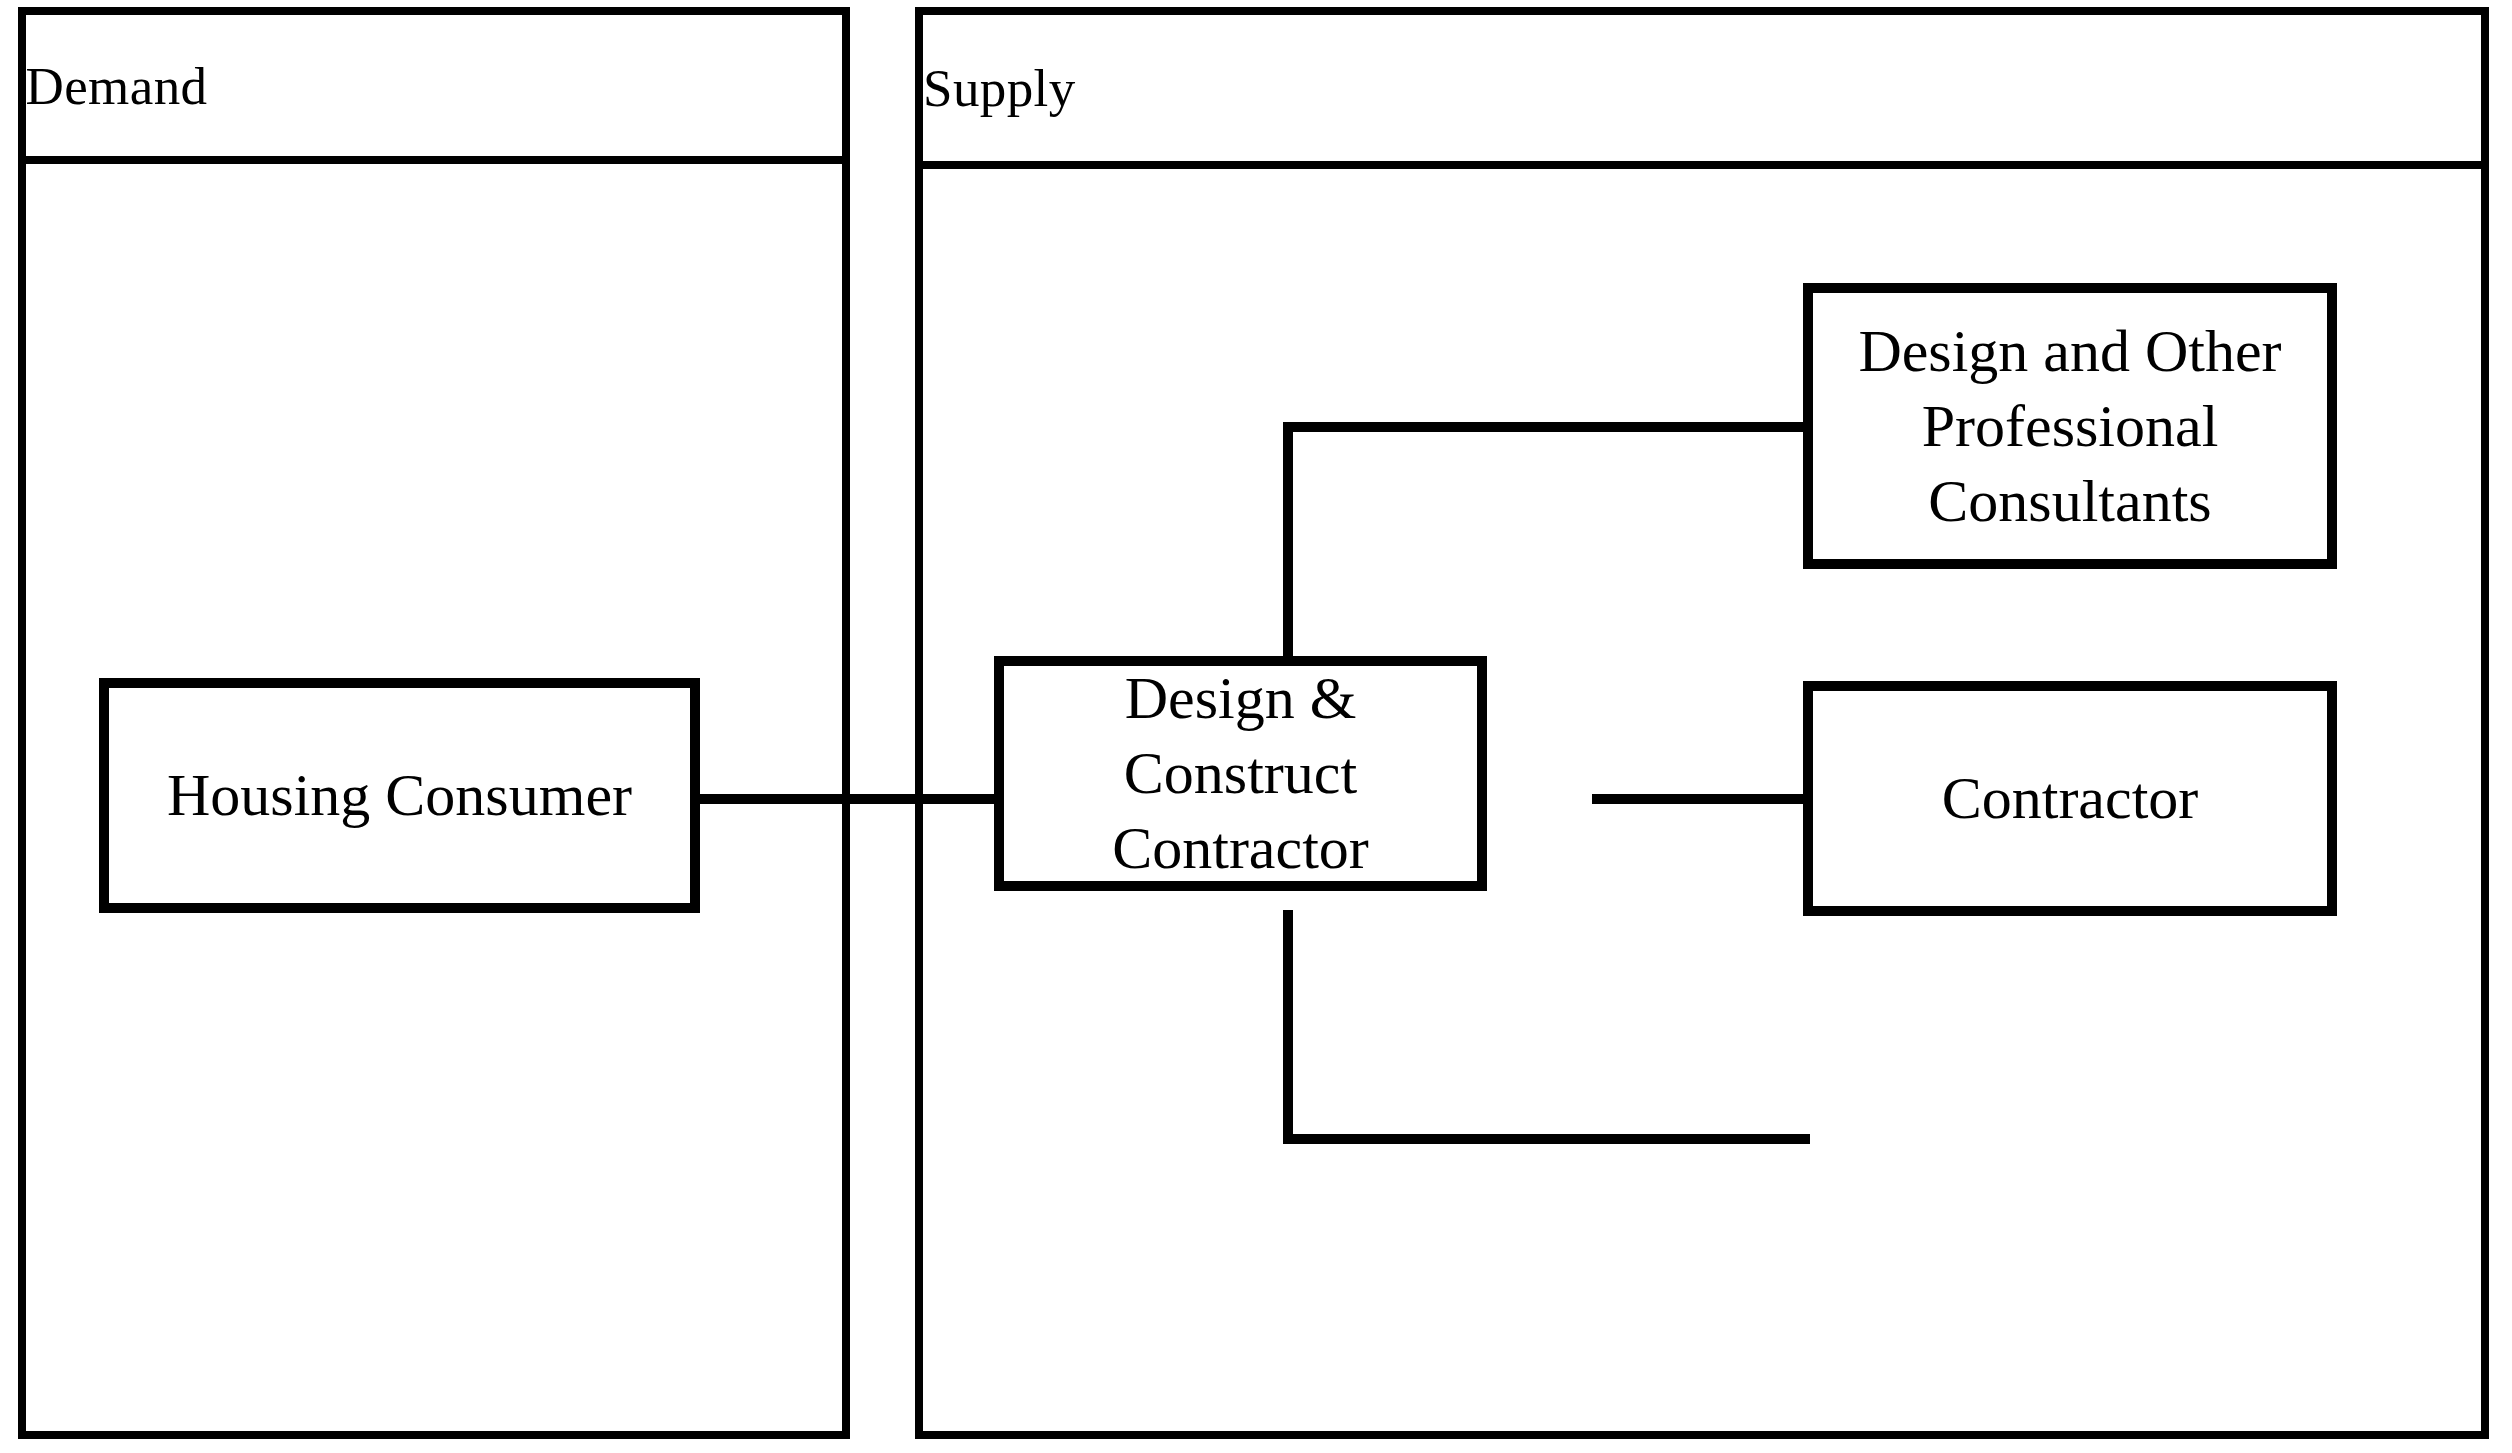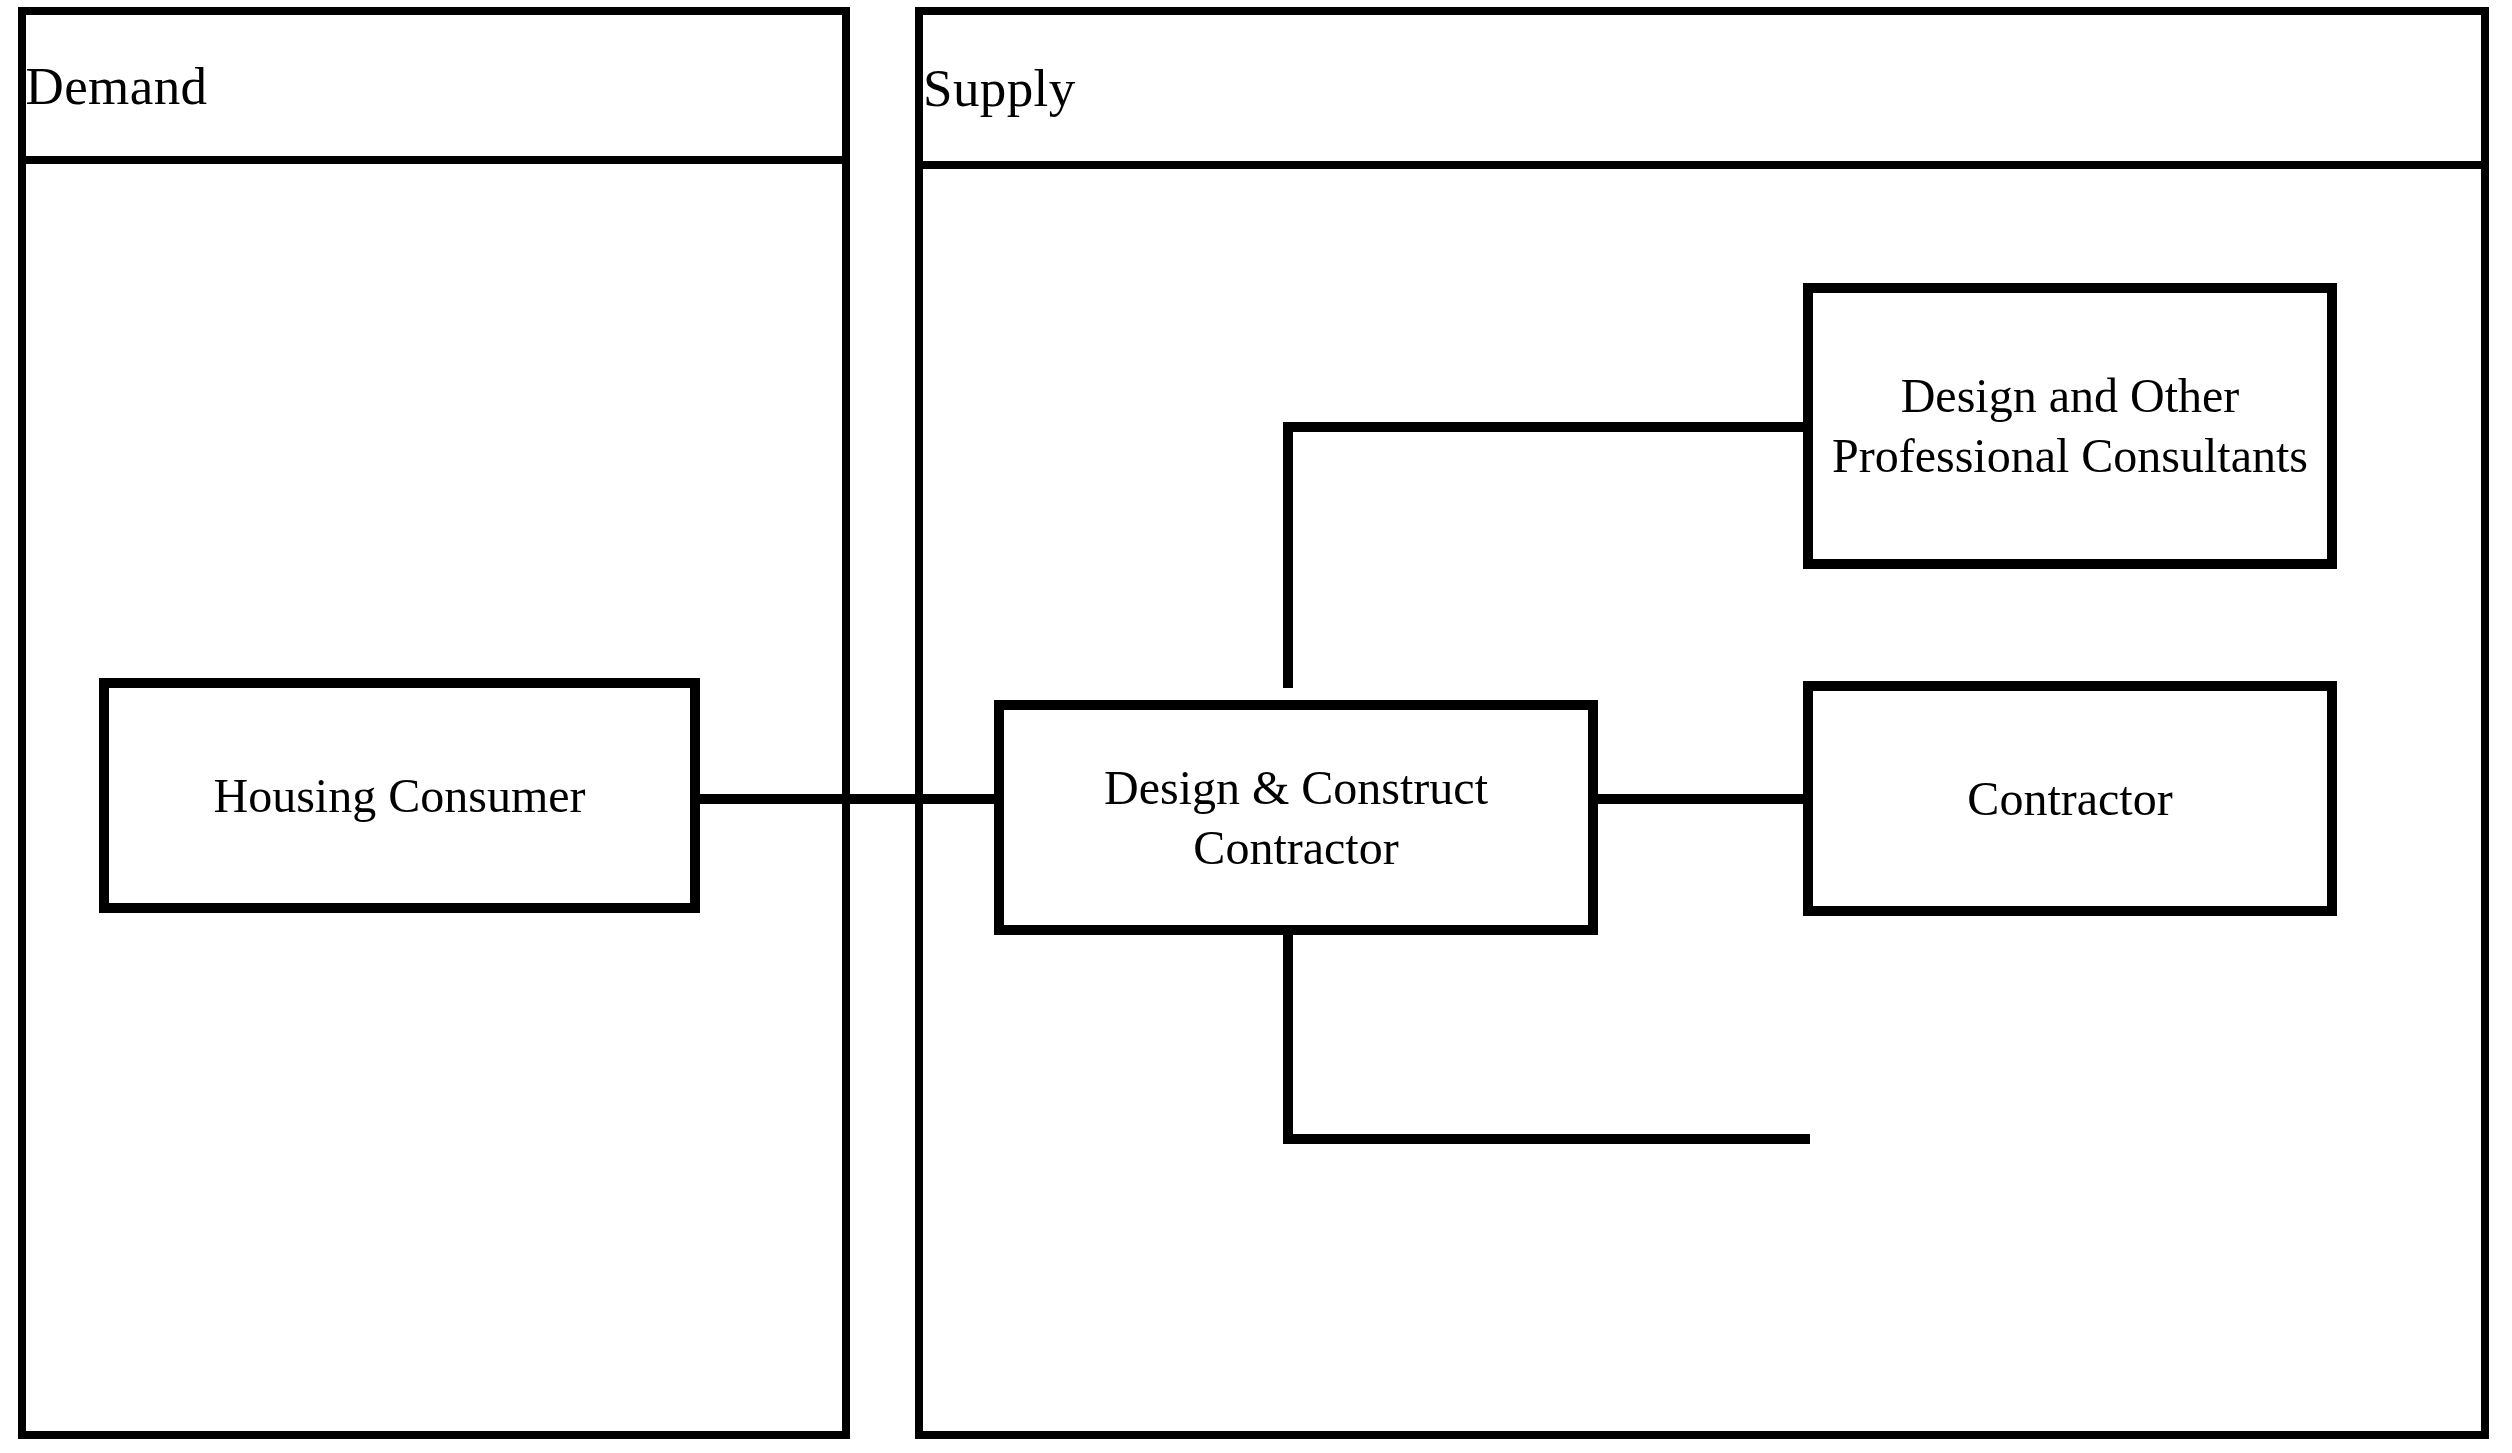--- a/index.html
+++ b/index.html
@@ -73,35 +73,35 @@
     box-sizing: border-box;
     border: 10.2px solid #000000;
     background: #ffffff;
     display: flex;
     align-items: center;
     justify-content: center;
     text-align: center;
     z-index: 5;
   }
   .node-label {
-    font-size: 48px;
+    font-size: 60px;
     line-height: 1.25;
     padding: 0 11.7px;
   }
 
   #node-housing-consumer {
     left: 99px;
     top: 678px;
     width: 601px;
     height: 235px;
   }
   #node-design-construct-contractor {
     left: 994px;
-    top: 700px;
-    width: 604px;
+    top: 656px;
+    width: 493px;
     height: 235px;
   }
   #node-design-consultants {
     left: 1803px;
     top: 283px;
     width: 534px;
     height: 286px;
   }
   #node-suppliers {
     left: 1803px;

